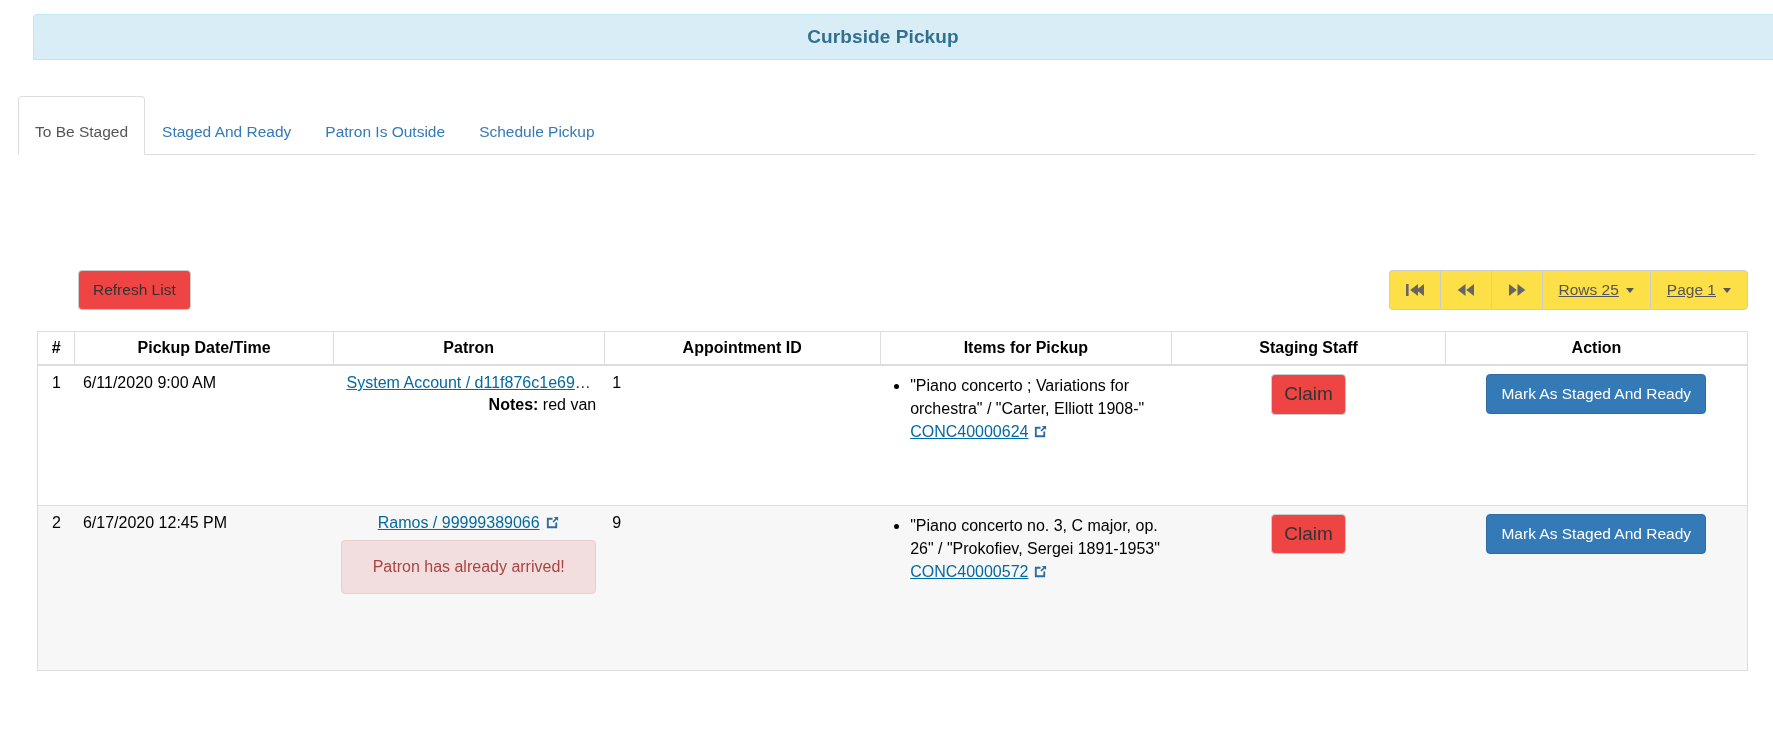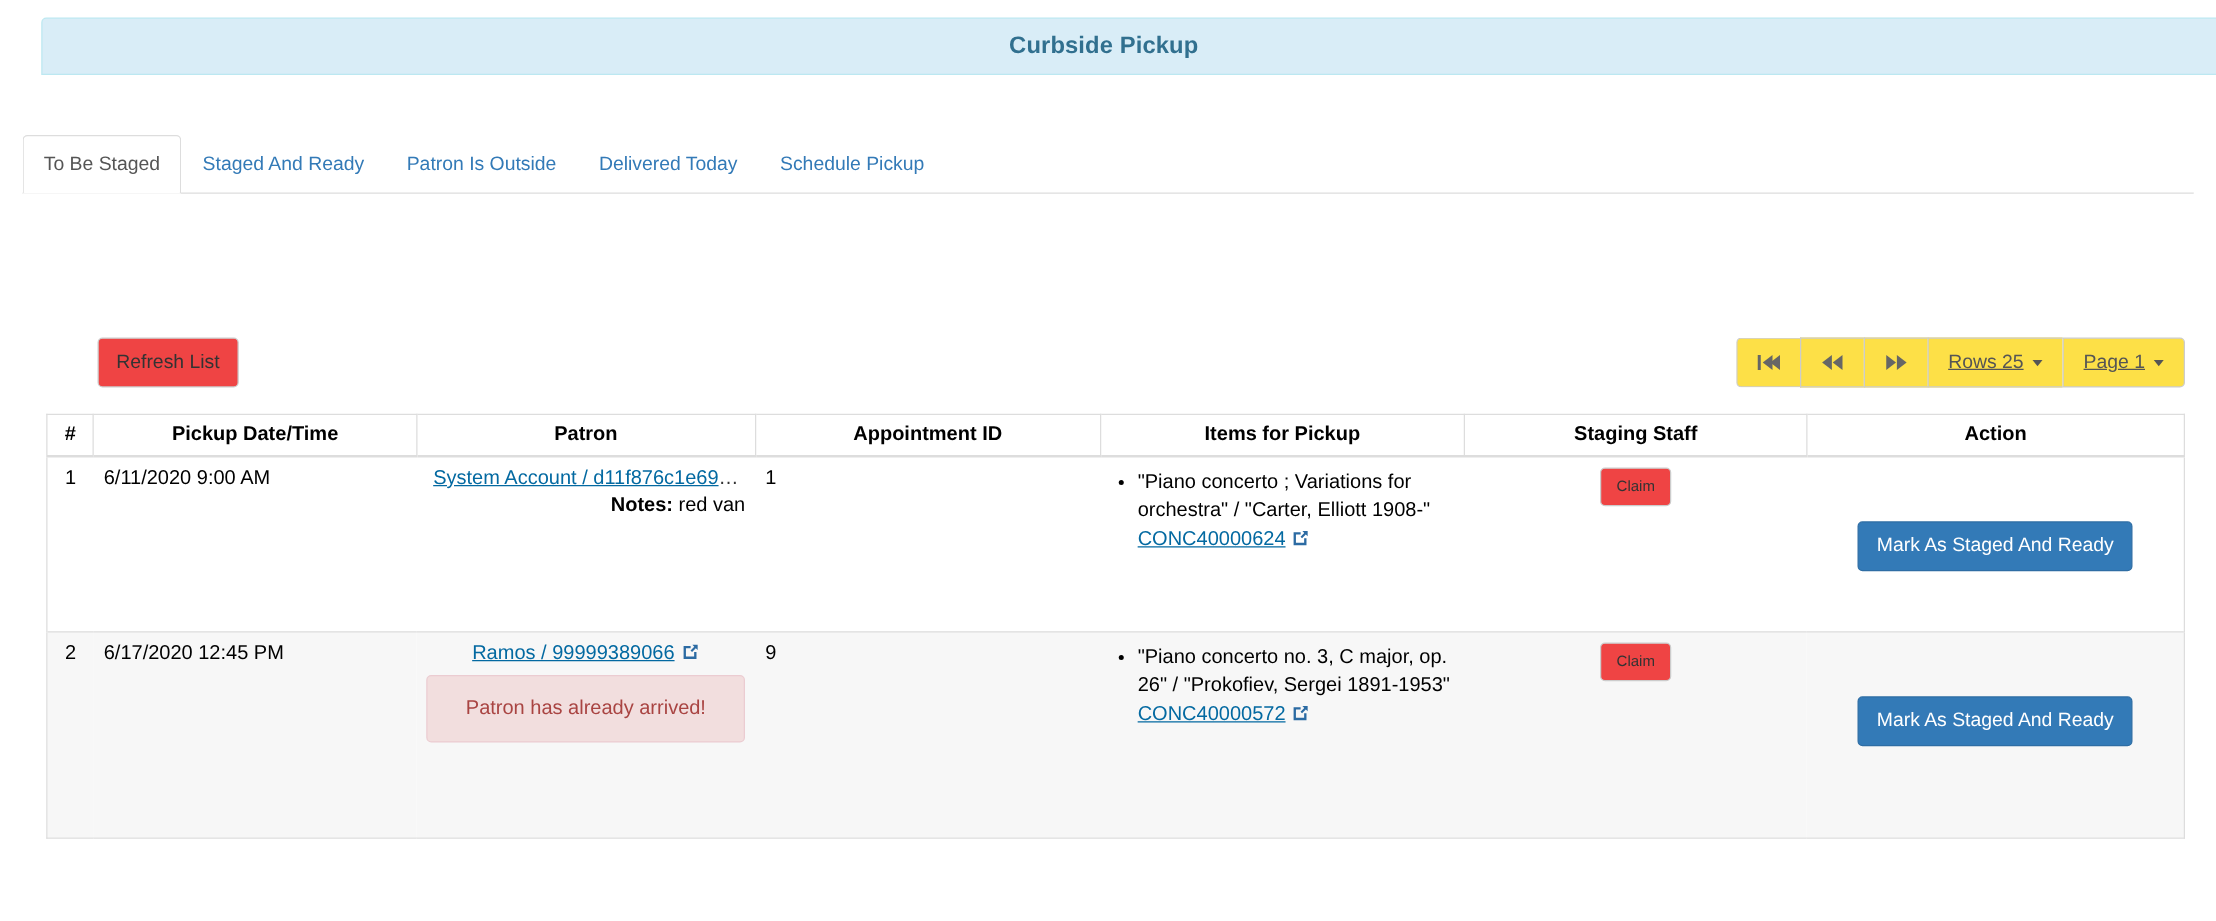--- a/index.html
+++ b/index.html
@@ -45,21 +45,21 @@
     position: absolute;
     left: 18px;
     top: 113px;
     width: 1737px;
     height: 42px;
     border-bottom: 1px solid #dddddd;
     display: flex;
     align-items: flex-end;
   }
   .tab {
-    padding: 12px 16px 11px 16px;
+    padding: 24px 16px 11px 16px;
     font-size: 15.5px;
     line-height: 1.42;
     color: #337ab7;
     cursor: pointer;
     border: 1px solid transparent;
     border-radius: 4px 4px 0 0;
     margin-bottom: -1px;
     white-space: nowrap;
     text-decoration: none;
   }
@@ -213,36 +213,35 @@
   ul.items li { line-height: 1.45; }
 
   .ext-icon {
     display: inline-block;
     vertical-align: -2px;
     margin-left: 5px;
   }
   .ext-icon svg { display: block; }
 
   .staff-cell { text-align: center; }
-  .claim-btn { padding: 6px 12px; font-size: 12px; }
+  .claim-btn { padding: 6px 12px; font-size: 19px; }
   .action-cell { text-align: center; }
-  .mark-btn { padding: 8px 14px; font-size: 15.5px; margin-top: 43px; }
+  .mark-btn { padding: 8px 14px; font-size: 15.5px; }
 </style>
 </head>
 <body>
 
 <div class="panel-heading">
   <div class="panel-title">Curbside Pickup</div>
 </div>
 
 <div class="tabs">
   <div class="tab active">To Be Staged</div>
   <div class="tab">Staged And Ready</div>
   <div class="tab">Patron Is Outside</div>
-  <div class="tab">Delivered Today</div>
   <div class="tab">Schedule Pickup</div>
 </div>
 
 <div class="toolbar">
   <button class="btn btn-default refresh-btn">Refresh List</button>
 
   <div class="pager">
     <div class="pbtn">
       <span>
         <svg width="18" height="14" viewBox="0 0 18 14">

